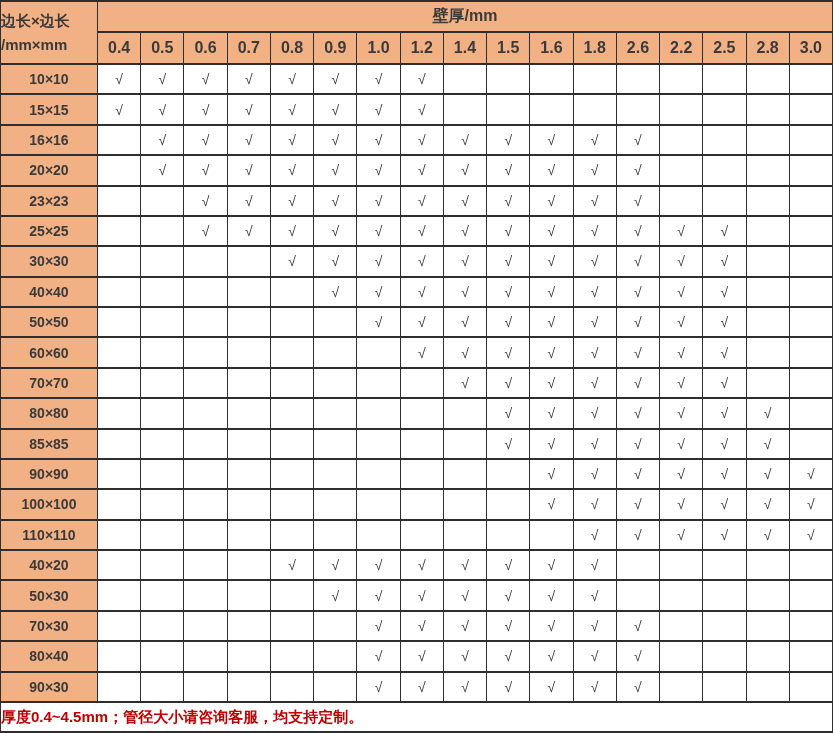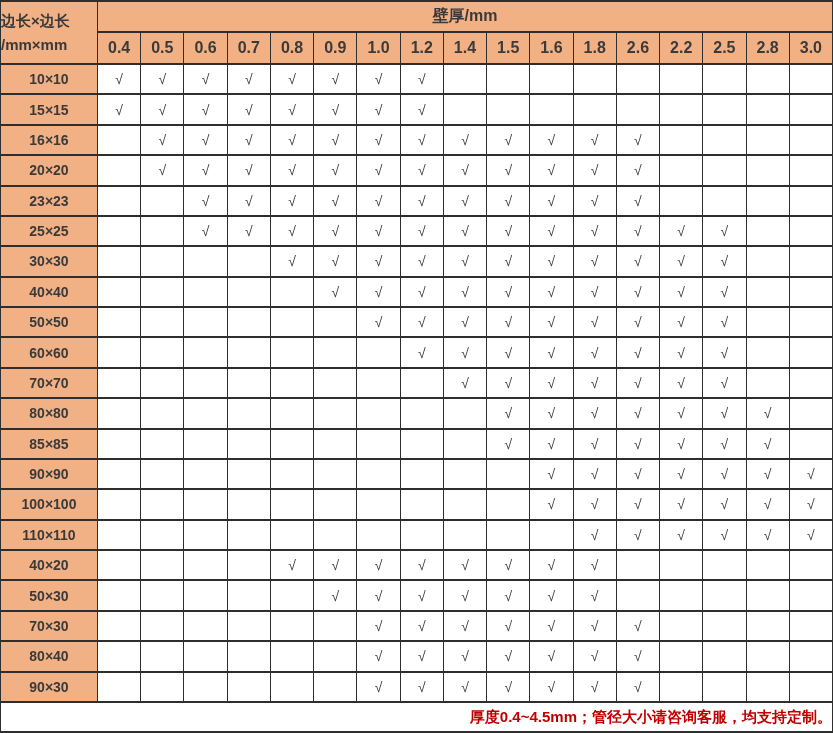--- a/index.html
+++ b/index.html
@@ -66,21 +66,21 @@
     color: var(--check-text, #404040);
     font-size: 14px;
     text-align: center;
     vertical-align: middle;
   }
   td.footer-cell {
     background: #ffffff;
     color: var(--footer-text, #C00000);
     font-size: 15px;
     font-weight: 700;
-    text-align: right;
+    text-align: left;
     height: 28px;
   }
 </style>
 </head>
 <body>
 
 <table class="spec">
   <colgroup id="cols">
       <col style="width: 97px;">
       <col>

